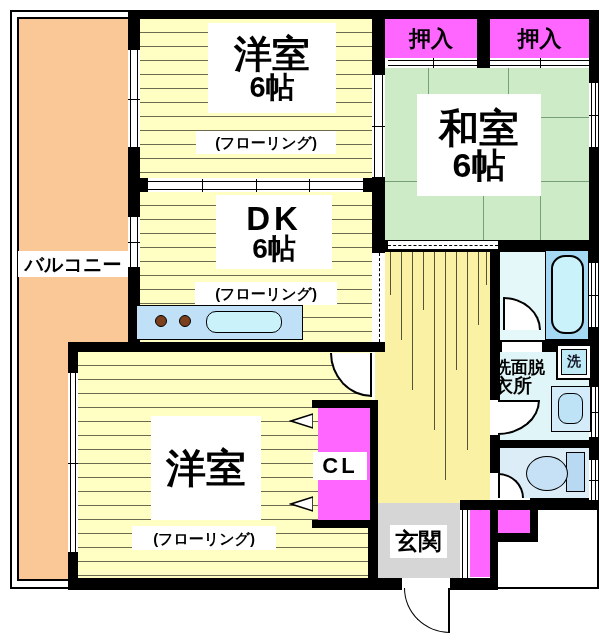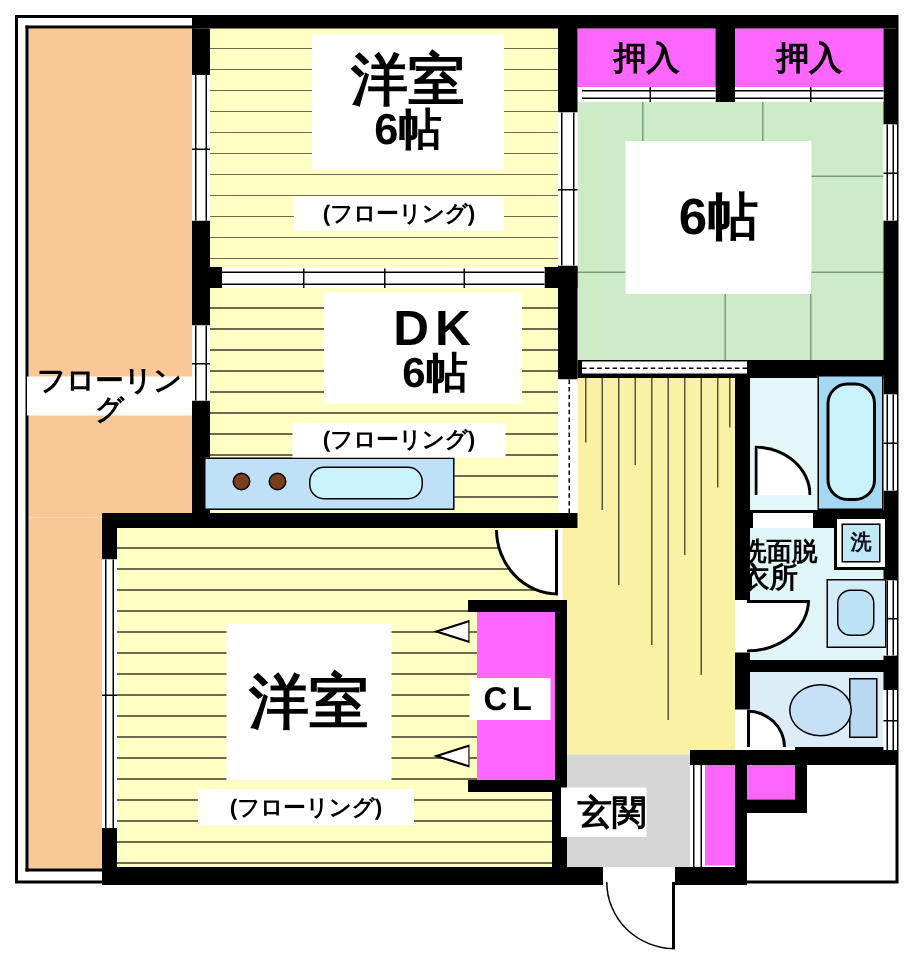--- a/index.html
+++ b/index.html
@@ -227,44 +227,45 @@
   </svg>
 
   <div class="lbl" style="left:208px;top:23px;width:128px;height:90px;">
     <span style="font-size:38px;">洋室</span>
     <span style="font-size:29px;">6帖</span>
   </div>
   <div class="lbl" style="left:196px;top:131px;width:140px;height:23px;">
     <span style="font-size:15px;">(フローリング)</span>
   </div>
 
-  <div class="lbl" style="left:216px;top:195px;width:116px;height:74px;padding-left:16px;">
+  <div class="lbl" style="left:216px;top:195px;width:116px;height:74px;">
     <span style="font-size:33px;letter-spacing:4px;">DK</span>
     <span style="font-size:28px;">6帖</span>
   </div>
   <div class="lbl" style="left:195px;top:282px;width:142px;height:23px;">
     <span style="font-size:15px;">(フローリング)</span>
   </div>
 
   <div class="lbl" style="left:417px;top:94px;width:124px;height:102px;">
+    <span style="font-size:40px;">和室</span>
     <span style="font-size:34px;">6帖</span>
   </div>
 
   <div class="lbl" style="left:151px;top:416px;width:110px;height:104px;">
     <span style="font-size:40px;">洋室</span>
   </div>
   <div class="lbl" style="left:132px;top:526px;width:144px;height:24px;">
     <span style="font-size:15px;">(フローリング)</span>
   </div>
 
   <div class="lbl" style="left:18px;top:251px;width:110px;height:26px;">
-    <span style="font-size:19px;">フローリング</span>
-  </div>
-
-  <div class="lbl" style="left:374px;top:525px;width:57px;height:33px;align-items:flex-end;">
+    <span style="font-size:19px;">バルコニー</span>
+  </div>
+
+  <div class="lbl" style="left:390px;top:525px;width:57px;height:33px;">
     <span style="font-size:23px;">玄関</span>
   </div>
 
   <div class="lbl" style="left:313px;top:452px;width:54px;height:28px;">
     <span style="font-size:22px;letter-spacing:3px;">CL</span>
   </div>
 
   <div class="lbl nolbg" style="left:494px;top:355px;width:66px;height:44px;align-items:flex-start;">
     <span style="font-size:17px;">洗面脱</span>
     <span style="font-size:19px;">衣所</span>

